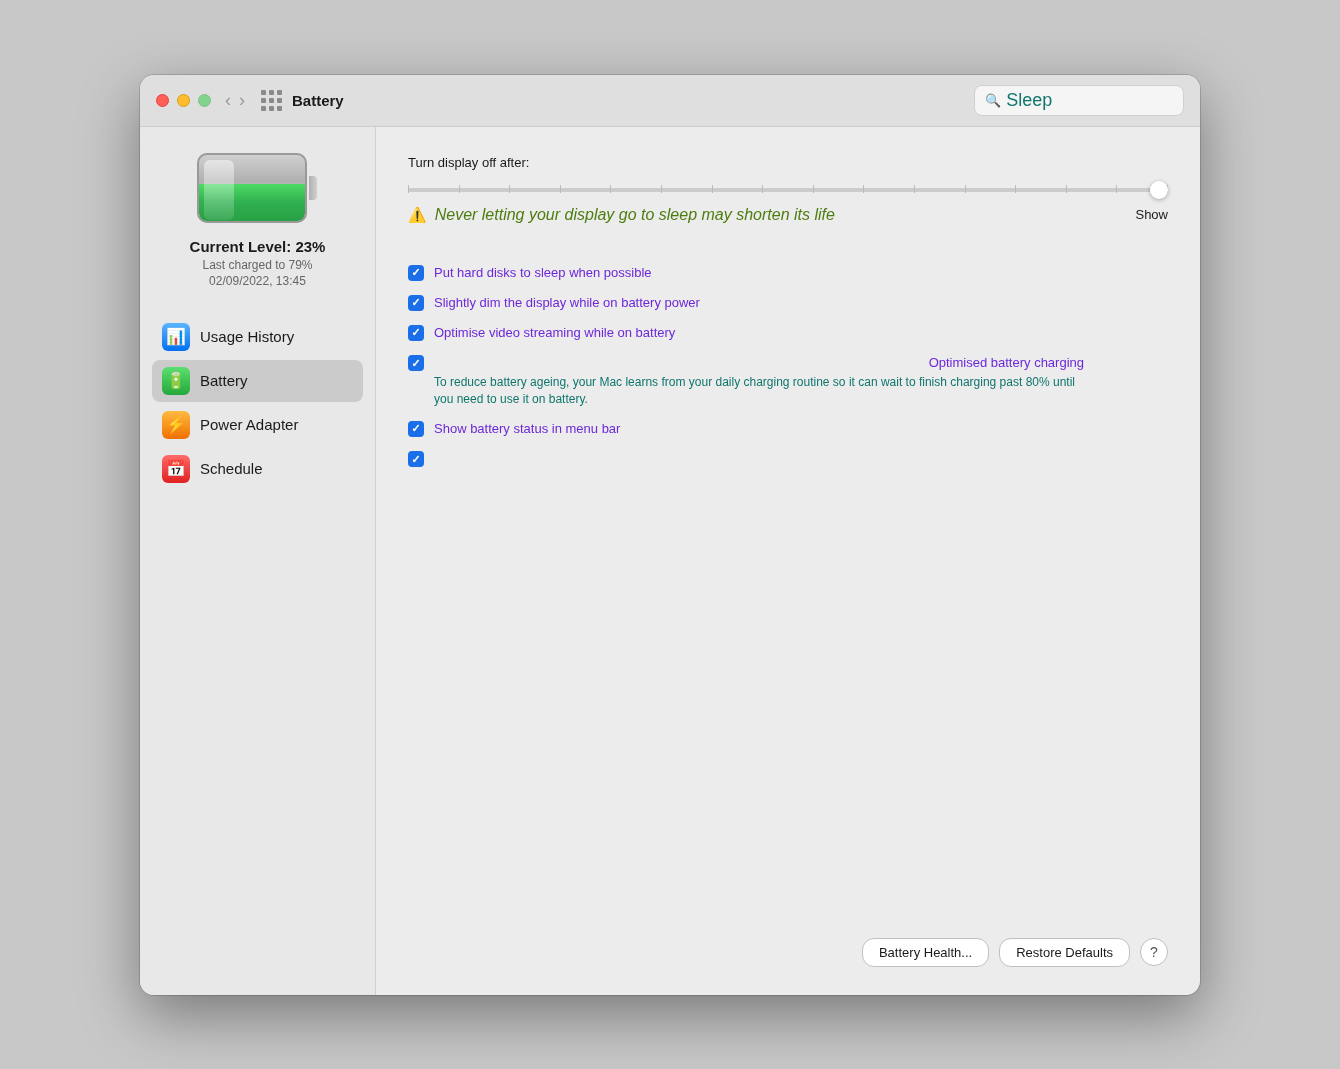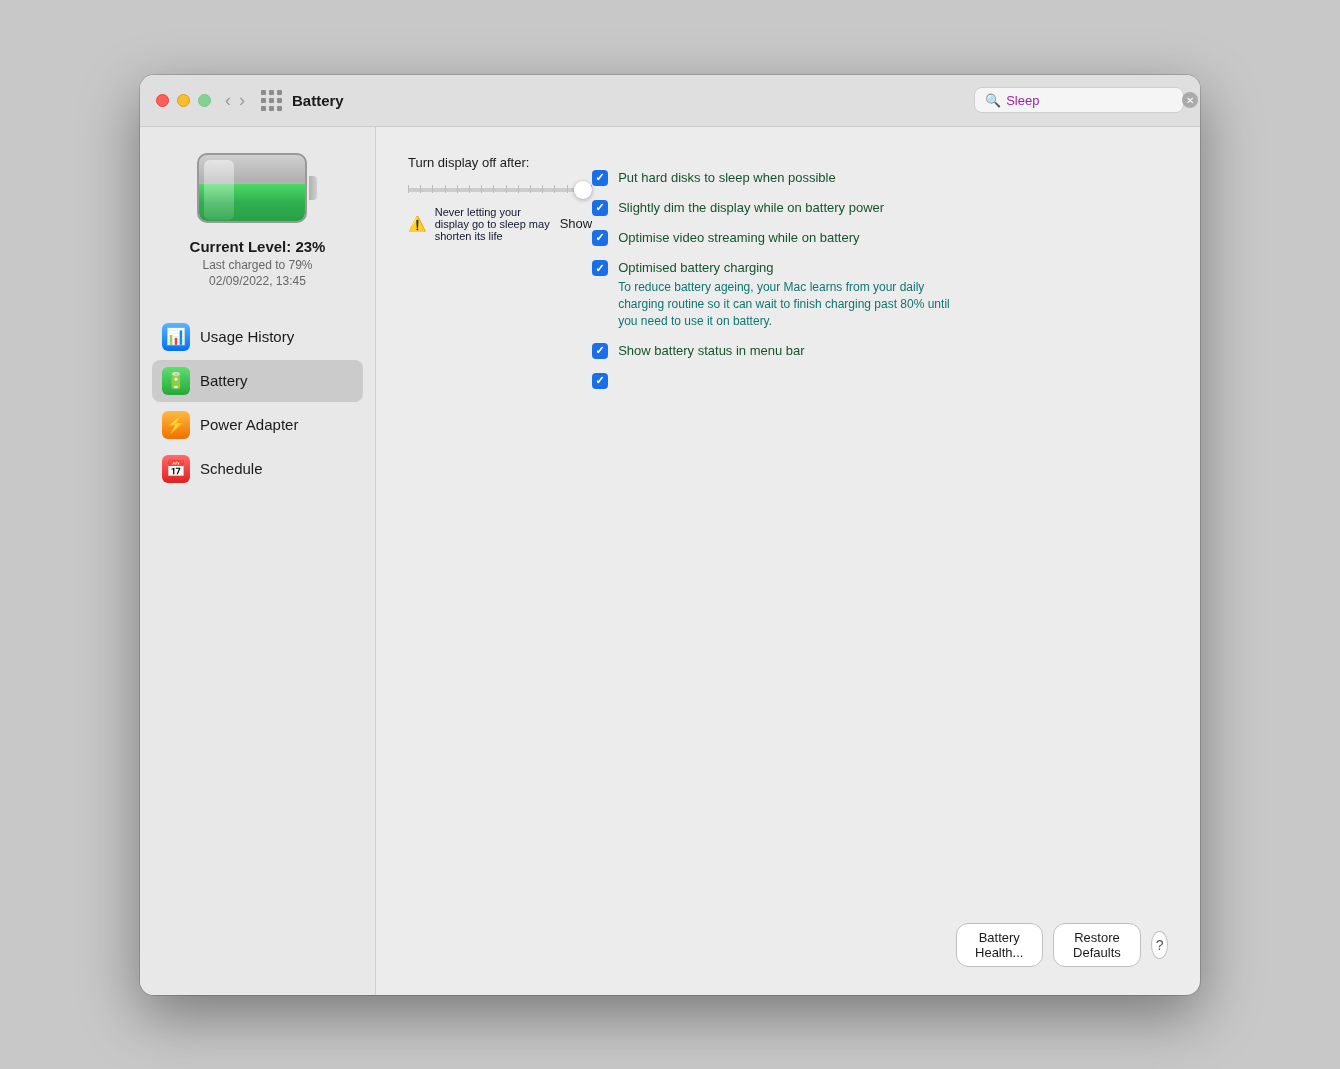--- a/index.html
+++ b/index.html
@@ -88,22 +88,22 @@
       width: 210px;
     }
     .search-icon-svg {
       color: #999;
       font-size: 13px;
       margin-right: 5px;
     }
     .search-input {
       border: none;
       background: transparent;
-      font-size: 13px;
-      color: #a21caf;
+      font-size: 18px;
+      color: #0f766e;
       outline: none;
       flex: 1;
     }
     .search-clear {
       width: 16px;
       height: 16px;
       background: #aaa;
       border-radius: 50%;
       display: flex;
       align-items: center;
@@ -227,21 +227,21 @@
     .icon-orange { background: linear-gradient(180deg, #ffba40, #f07000); }
     .icon-red { background: linear-gradient(180deg, #ff6b6b, #e02020); }
     .sidebar-item-label {
       font-size: 15px;
       color: #1a1a1a;
     }
     .main-content {
       flex: 1;
       padding: 28px 32px;
       display: flex;
-      flex-direction: row;
+      flex-direction: column;
     }
     .display-section {
       margin-bottom: 20px;
     }
     .section-label {
       font-size: 13px;
       color: #1a1a1a;
       margin-bottom: 10px;
     }
     .slider-container {
@@ -289,22 +289,23 @@
       align-items: center;
       gap: 8px;
       margin-bottom: 6px;
     }
     .never-label {
       margin-left: auto;
       font-size: 13px;
       color: #1a1a1a;
     }
     .warning-text {
-      font-size: 11px;
-      color: #0f172a;
+      font-size: 16px;
+      color: #4d7c0f;
+      font-style: italic;
     }
     .warning-icon {
       font-size: 15px;
     }
     .settings-list {
       display: flex;
       flex-direction: column;
       gap: 0;
       margin-top: 8px;
     }
@@ -331,22 +332,23 @@
       font-size: 11px;
       font-weight: 700;
       line-height: 1;
     }
     .setting-text-group {
       display: flex;
       flex-direction: column;
     }
     .setting-label {
       font-size: 13px;
-      color: #14532d;
+      color: #6d28d9;
       line-height: 1.4;
+      text-align: right;
     }
     .setting-description {
       font-size: 12px;
       color: #0f766e;
       line-height: 1.4;
       margin-top: 2px;
       max-width: 650px;
     }
     .footer {
       display: flex;

